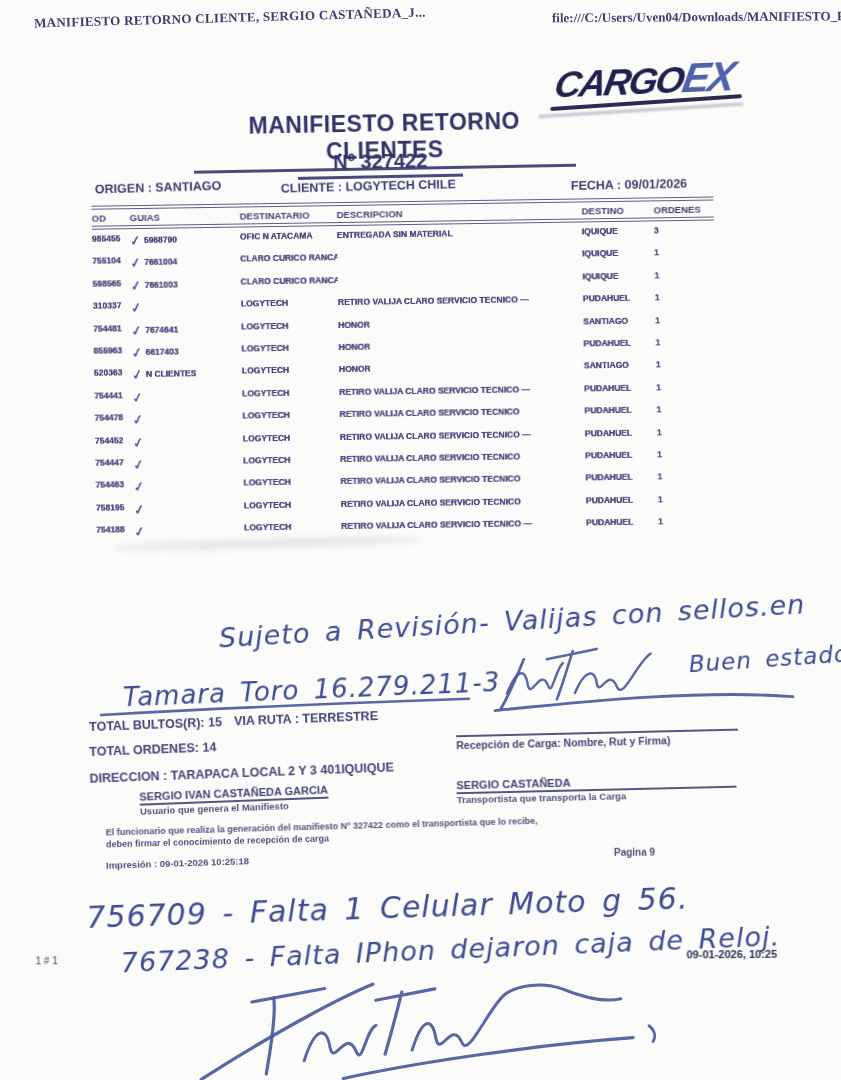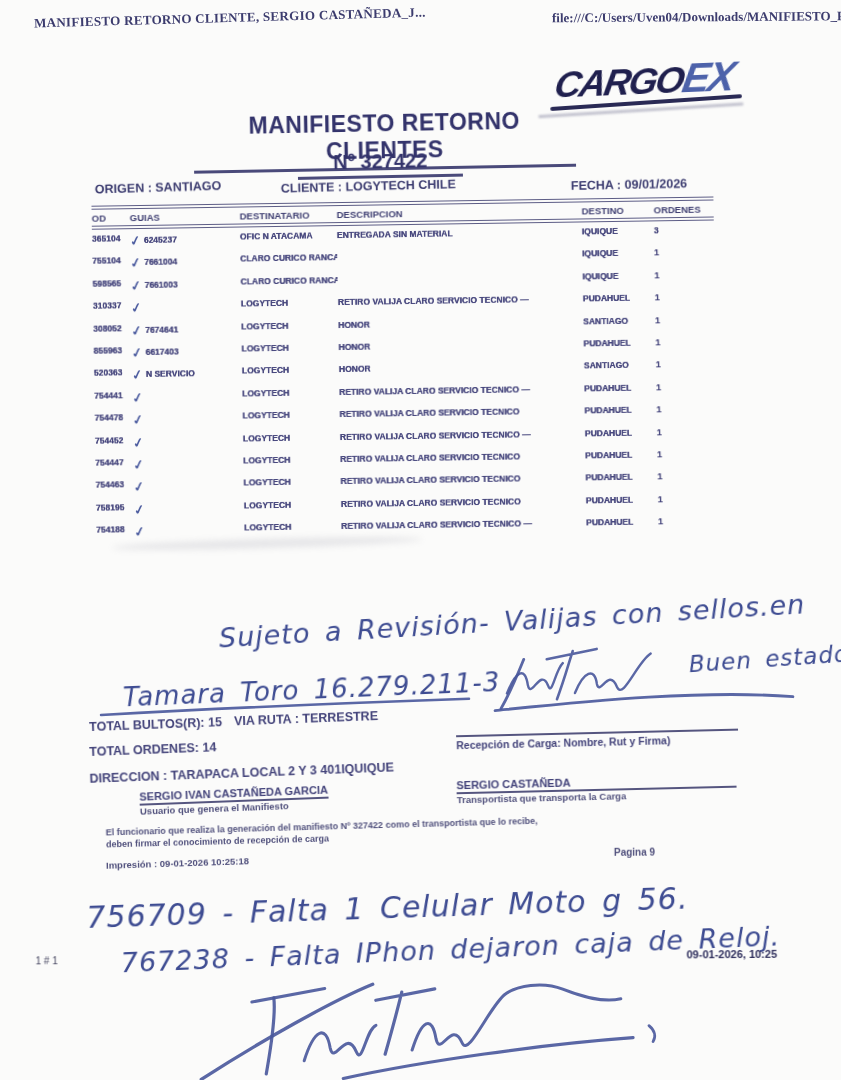--- a/index.html
+++ b/index.html
@@ -133,22 +133,22 @@
         <span>OD</span>
         <span>GUIAS</span>
         <span>DESTINATARIO</span>
         <span>DESCRIPCION</span>
         <span>DESTINO</span>
         <span>ORDENES</span>
       </div>
       <div class="t-rows">
 
           <div class="t-row">
-            <span class="cell">365104</span>
-            <span class="cell"><span class="chk" style="visibility: visible;">✓</span><span>6245237</span></span>
+            <span class="cell">985455</span>
+            <span class="cell"><span class="chk" style="visibility: visible;">✓</span><span>5968790</span></span>
             <span class="cell">OFIC N ATACAMA</span>
             <span class="cell">ENTREGADA SIN MATERIAL</span>
             <span class="cell">IQUIQUE</span>
             <span class="cell">3</span>
           </div>
 
           <div class="t-row">
             <span class="cell">755104</span>
             <span class="cell"><span class="chk" style="visibility: visible;">✓</span><span>7661004</span></span>
             <span class="cell">CLARO CURICO RANCA</span>
@@ -169,40 +169,40 @@
           <div class="t-row">
             <span class="cell">310337</span>
             <span class="cell"><span class="chk" style="visibility: visible;">✓</span><span></span></span>
             <span class="cell">LOGYTECH</span>
             <span class="cell">RETIRO VALIJA CLARO SERVICIO TECNICO  —</span>
             <span class="cell">PUDAHUEL</span>
             <span class="cell">1</span>
           </div>
 
           <div class="t-row">
-            <span class="cell">308052</span>
+            <span class="cell">754481</span>
             <span class="cell"><span class="chk" style="visibility: visible;">✓</span><span>7674641</span></span>
             <span class="cell">LOGYTECH</span>
             <span class="cell">HONOR</span>
             <span class="cell">SANTIAGO</span>
             <span class="cell">1</span>
           </div>
 
           <div class="t-row">
             <span class="cell">855963</span>
             <span class="cell"><span class="chk" style="visibility: visible;">✓</span><span>6617403</span></span>
             <span class="cell">LOGYTECH</span>
             <span class="cell">HONOR</span>
             <span class="cell">PUDAHUEL</span>
             <span class="cell">1</span>
           </div>
 
           <div class="t-row">
             <span class="cell">520363</span>
-            <span class="cell"><span class="chk" style="visibility: visible;">✓</span><span>N SERVICIO</span></span>
+            <span class="cell"><span class="chk" style="visibility: visible;">✓</span><span>N CLIENTES</span></span>
             <span class="cell">LOGYTECH</span>
             <span class="cell">HONOR</span>
             <span class="cell">SANTIAGO</span>
             <span class="cell">1</span>
           </div>
 
           <div class="t-row">
             <span class="cell">754441</span>
             <span class="cell"><span class="chk" style="visibility: visible;">✓</span><span></span></span>
             <span class="cell">LOGYTECH</span>

